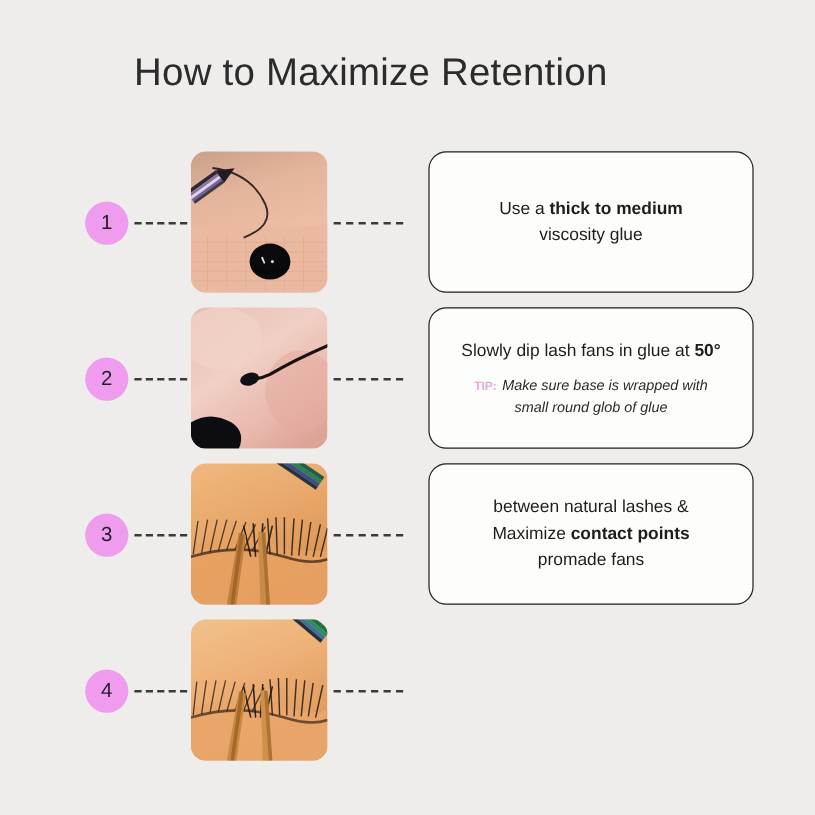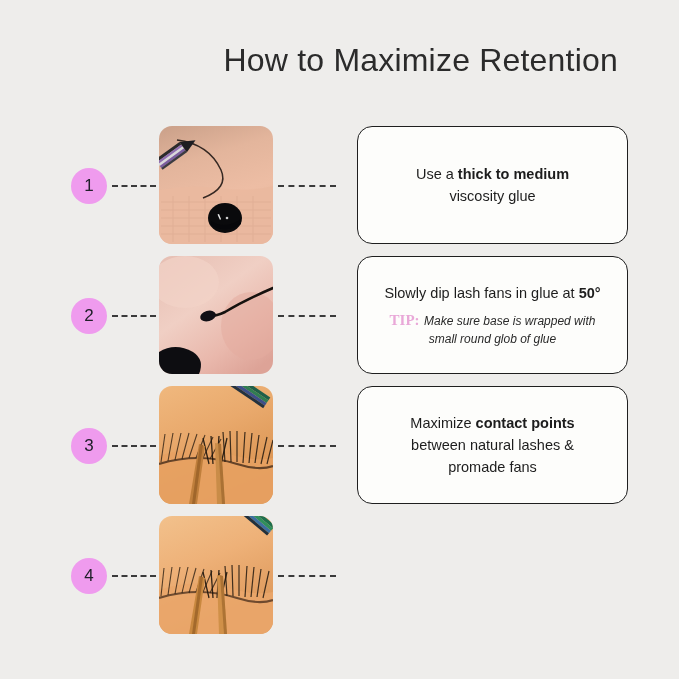--- a/index.html
+++ b/index.html
@@ -18,21 +18,21 @@
     height: 679px;
     background: #eeedeb;
   }
 
   
   .title {
     position: absolute;
     top: 42px;
     left: 0;
     width: 618px;
-    text-align: right;
+    text-align: center;
     font-size: 32px;
     font-weight: 300;
     letter-spacing: 0.2px;
     color: #2b2b2b;
     font-family: "Liberation Sans", sans-serif;
   }
 
   
   .row {
     position: absolute;
@@ -110,24 +110,24 @@
     text-align: center;
     font-family: "Liberation Sans", sans-serif;
   }
   .tb-line b { font-weight: 700; }
 
   .tip-wrap {
     margin-top: 7px;
     text-align: center;
   }
   .tip-label {
-    font-size: 15px;
+    font-size: 10px;
     font-weight: 700;
     color: #e9a8d8;
-    font-family: Liberation Serif, serif;
+    font-family: Liberation Sans, sans-serif;
   }
   .tip-text {
     font-size: 12px;
     font-style: italic;
     color: #2a2a2a;
     line-height: 1.5;
     font-family: "Liberation Sans", sans-serif;
   }
 </style>
 </head>
@@ -288,24 +288,24 @@
           <path d="M46 60 L38 118 L30 118 L40 58 Z" fill="#c07f3c"></path>
           <path d="M44 59 L36 118 L33 118 L41 58 Z" fill="#8a5520" opacity="0.6"></path>
           <path d="M62 58 L66 118 L58 118 L56 57 Z" fill="#c98c48"></path>
           <path d="M62 58 L66 118 L63 118 L59 57 Z" fill="#8f5b24" opacity="0.55"></path>
         </g>
       </svg>
     </div>
     <div class="dash right"></div>
     <div class="textbox">
       <div class="tb-line">
+        <span>between natural lashes &amp;</span><b></b><span></span>
+      </div>
+      <div class="tb-line">
         <span>Maximize </span><b>contact points</b><span></span>
-      </div>
-      <div class="tb-line">
-        <span>between natural lashes &amp;</span><b></b><span></span>
       </div>
       <div class="tb-line">
         <span>promade fans</span><b></b><span></span>
       </div>
     </div>
   </div>
 
   <div class="row r4">
     <div class="num-circle">
       <span>4</span>

